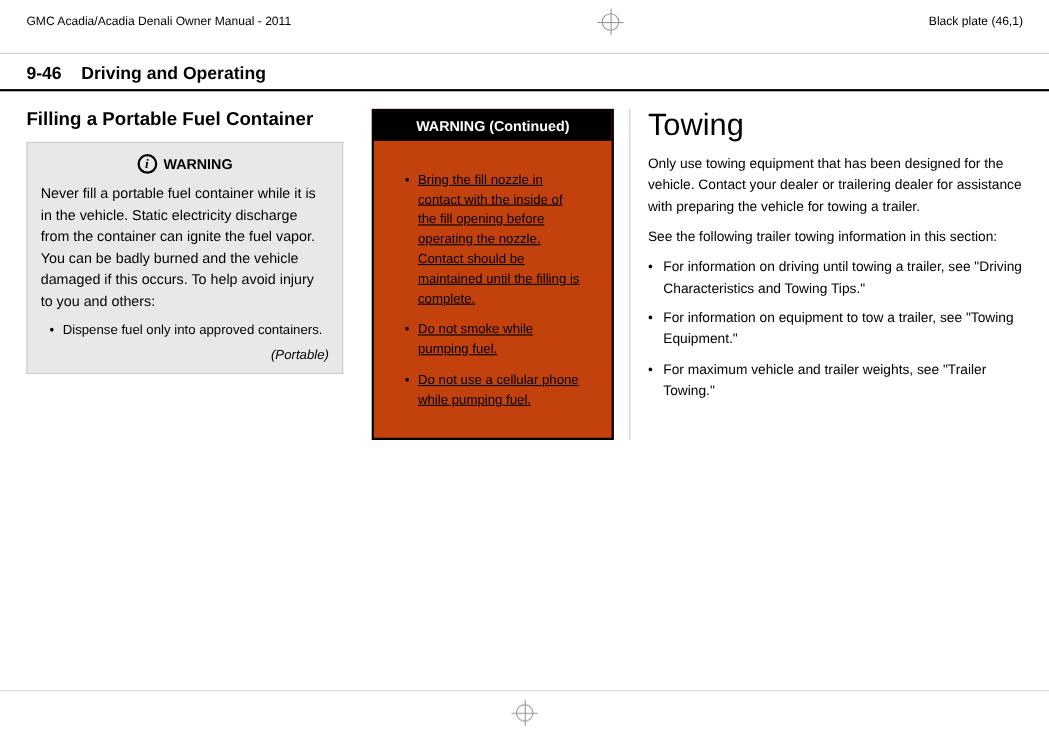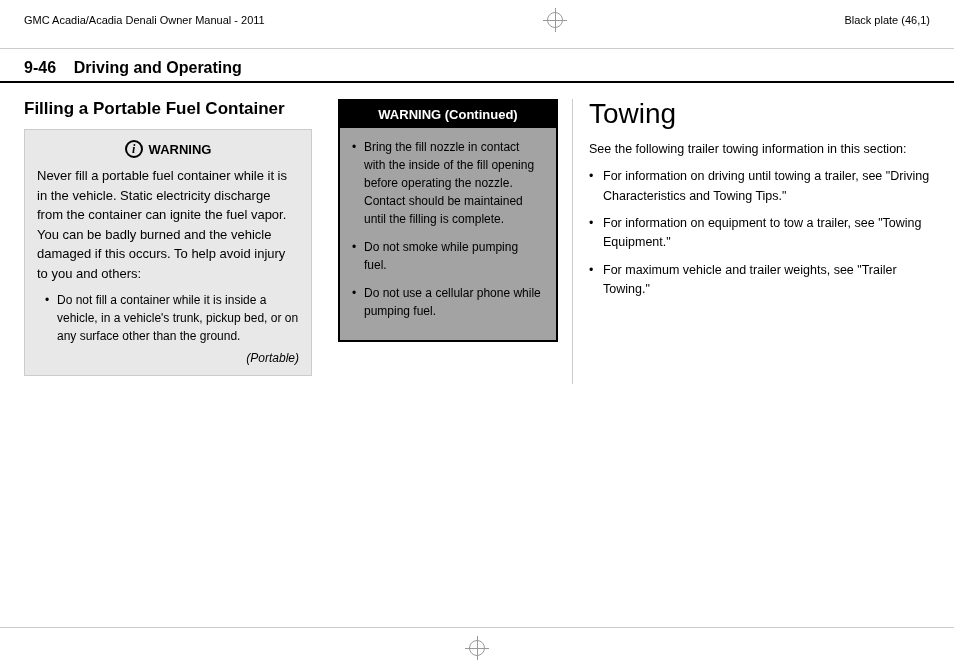--- a/index.html
+++ b/index.html
@@ -146,37 +146,38 @@
     }
 
     
     .col-middle {
       width: 240px;
       padding: 0 10px;
     }
 
     .warning-continued-box {
       border: 2px solid #000;
-      background: #a3a3a3;
+      background: #c2410c;
+      text-decoration: underline;
     }
     .warning-continued-header {
       background: #000;
       color: #fff;
       text-align: center;
       font-weight: bold;
       font-size: 13px;
       padding: 6px 8px;
     }
     .warning-continued-body {
       padding: 10px 12px;
     }
     .warning-continued-list {
       list-style: none;
       padding: 0;
-      margin: 0;
+      margin: 16px;
     }
     .warning-continued-list li {
       font-size: 12px;
       line-height: 1.5;
       margin-bottom: 10px;
       padding-left: 12px;
       position: relative;
     }
     .warning-continued-list li::before {
       content: '•';
@@ -264,41 +265,42 @@
   <div class="col-left">
     <div class="filling-title">Filling a Portable Fuel Container</div>
 
     <div class="warning-box">
       <div class="warning-header">
         <span class="warning-icon">i</span>
         <span>WARNING</span>
       </div>
       <p class="warning-text">Never fill a portable fuel container while it is in the vehicle. Static electricity discharge from the container can ignite the fuel vapor. You can be badly burned and the vehicle damaged if this occurs. To help avoid injury to you and others:</p>
       <ul class="warning-list">
-        <li>Do not fill a container while it is inside a vehicle, in a vehicle's trunk, pickup bed, or on any surface other than the ground.</li>
+        <li>Dispense fuel only into approved containers.</li>
       </ul>
       <div class="continued-right">(Portable)</div>
     </div>
   </div>
 
   <div class="col-middle">
     <div class="warning-continued-box">
       <div class="warning-continued-header">WARNING  (Continued)</div>
       <div class="warning-continued-body">
         <ul class="warning-continued-list">
           <li>Bring the fill nozzle in contact with the inside of the fill opening before operating the nozzle. Contact should be maintained until the filling is complete.</li>
           <li>Do not smoke while pumping fuel.</li>
           <li>Do not use a cellular phone while pumping fuel.</li>
         </ul>
       </div>
     </div>
   </div>
 
   <div class="col-right">
     <div class="towing-title">Towing</div>
+    <p class="towing-intro">Only use towing equipment that has been designed for the vehicle. Contact your dealer or trailering dealer for assistance with preparing the vehicle for towing a trailer.</p>
     <p class="towing-intro">See the following trailer towing information in this section:</p>
     <ul class="towing-list">
       <li>For information on driving until towing a trailer, see "Driving Characteristics and Towing Tips."</li>
       <li>For information on equipment to tow a trailer, see "Towing Equipment."</li>
       <li>For maximum vehicle and trailer weights, see "Trailer Towing."</li>
     </ul>
   </div>
 
 </div>
 

